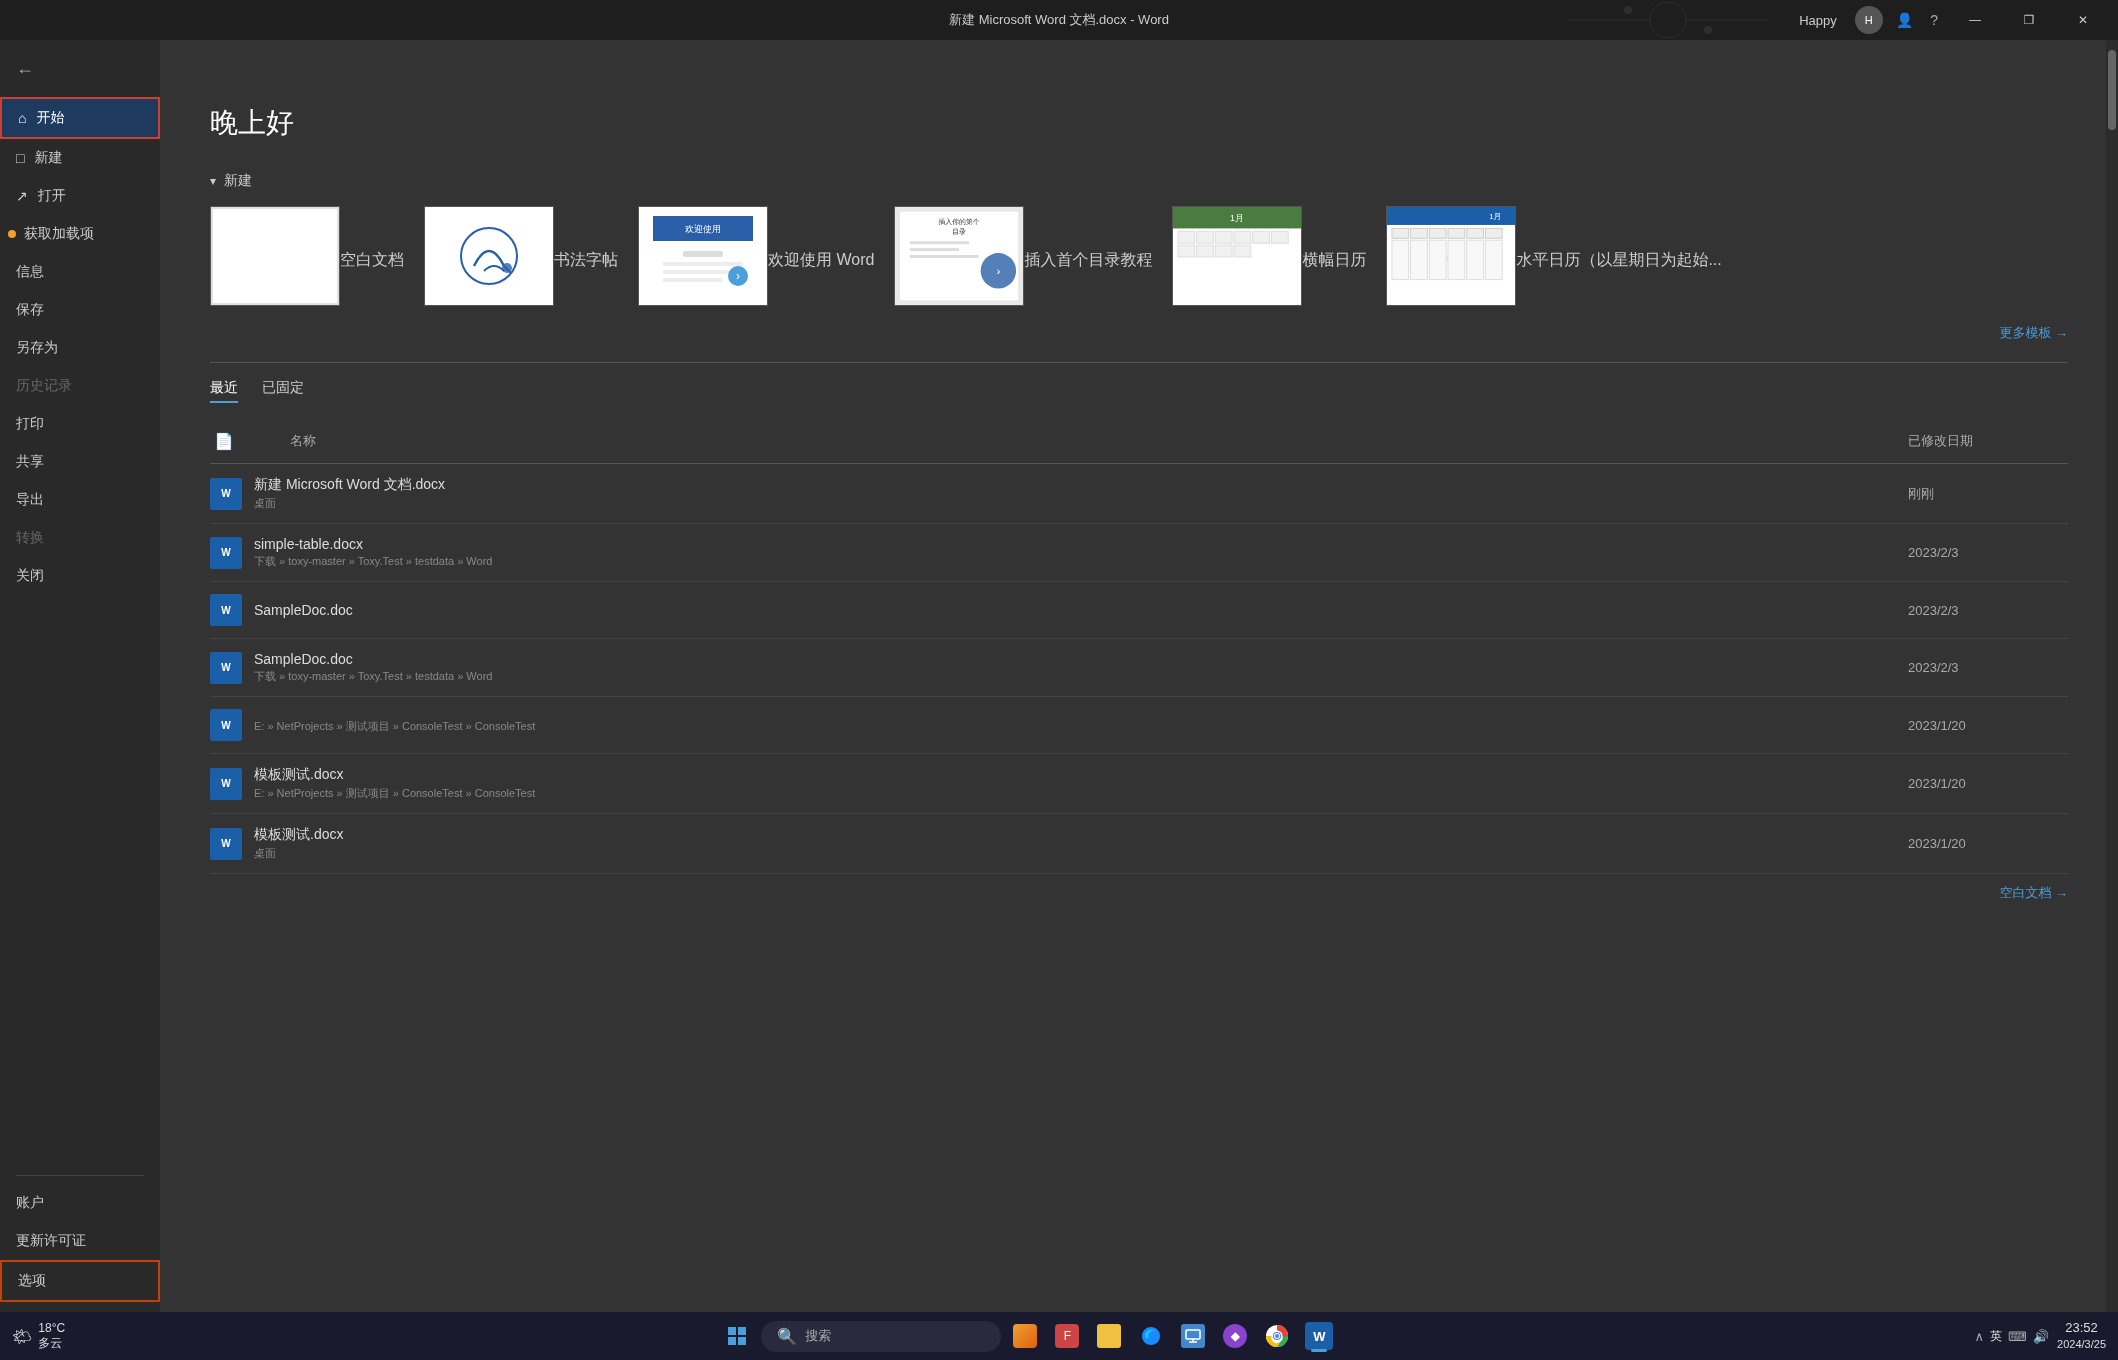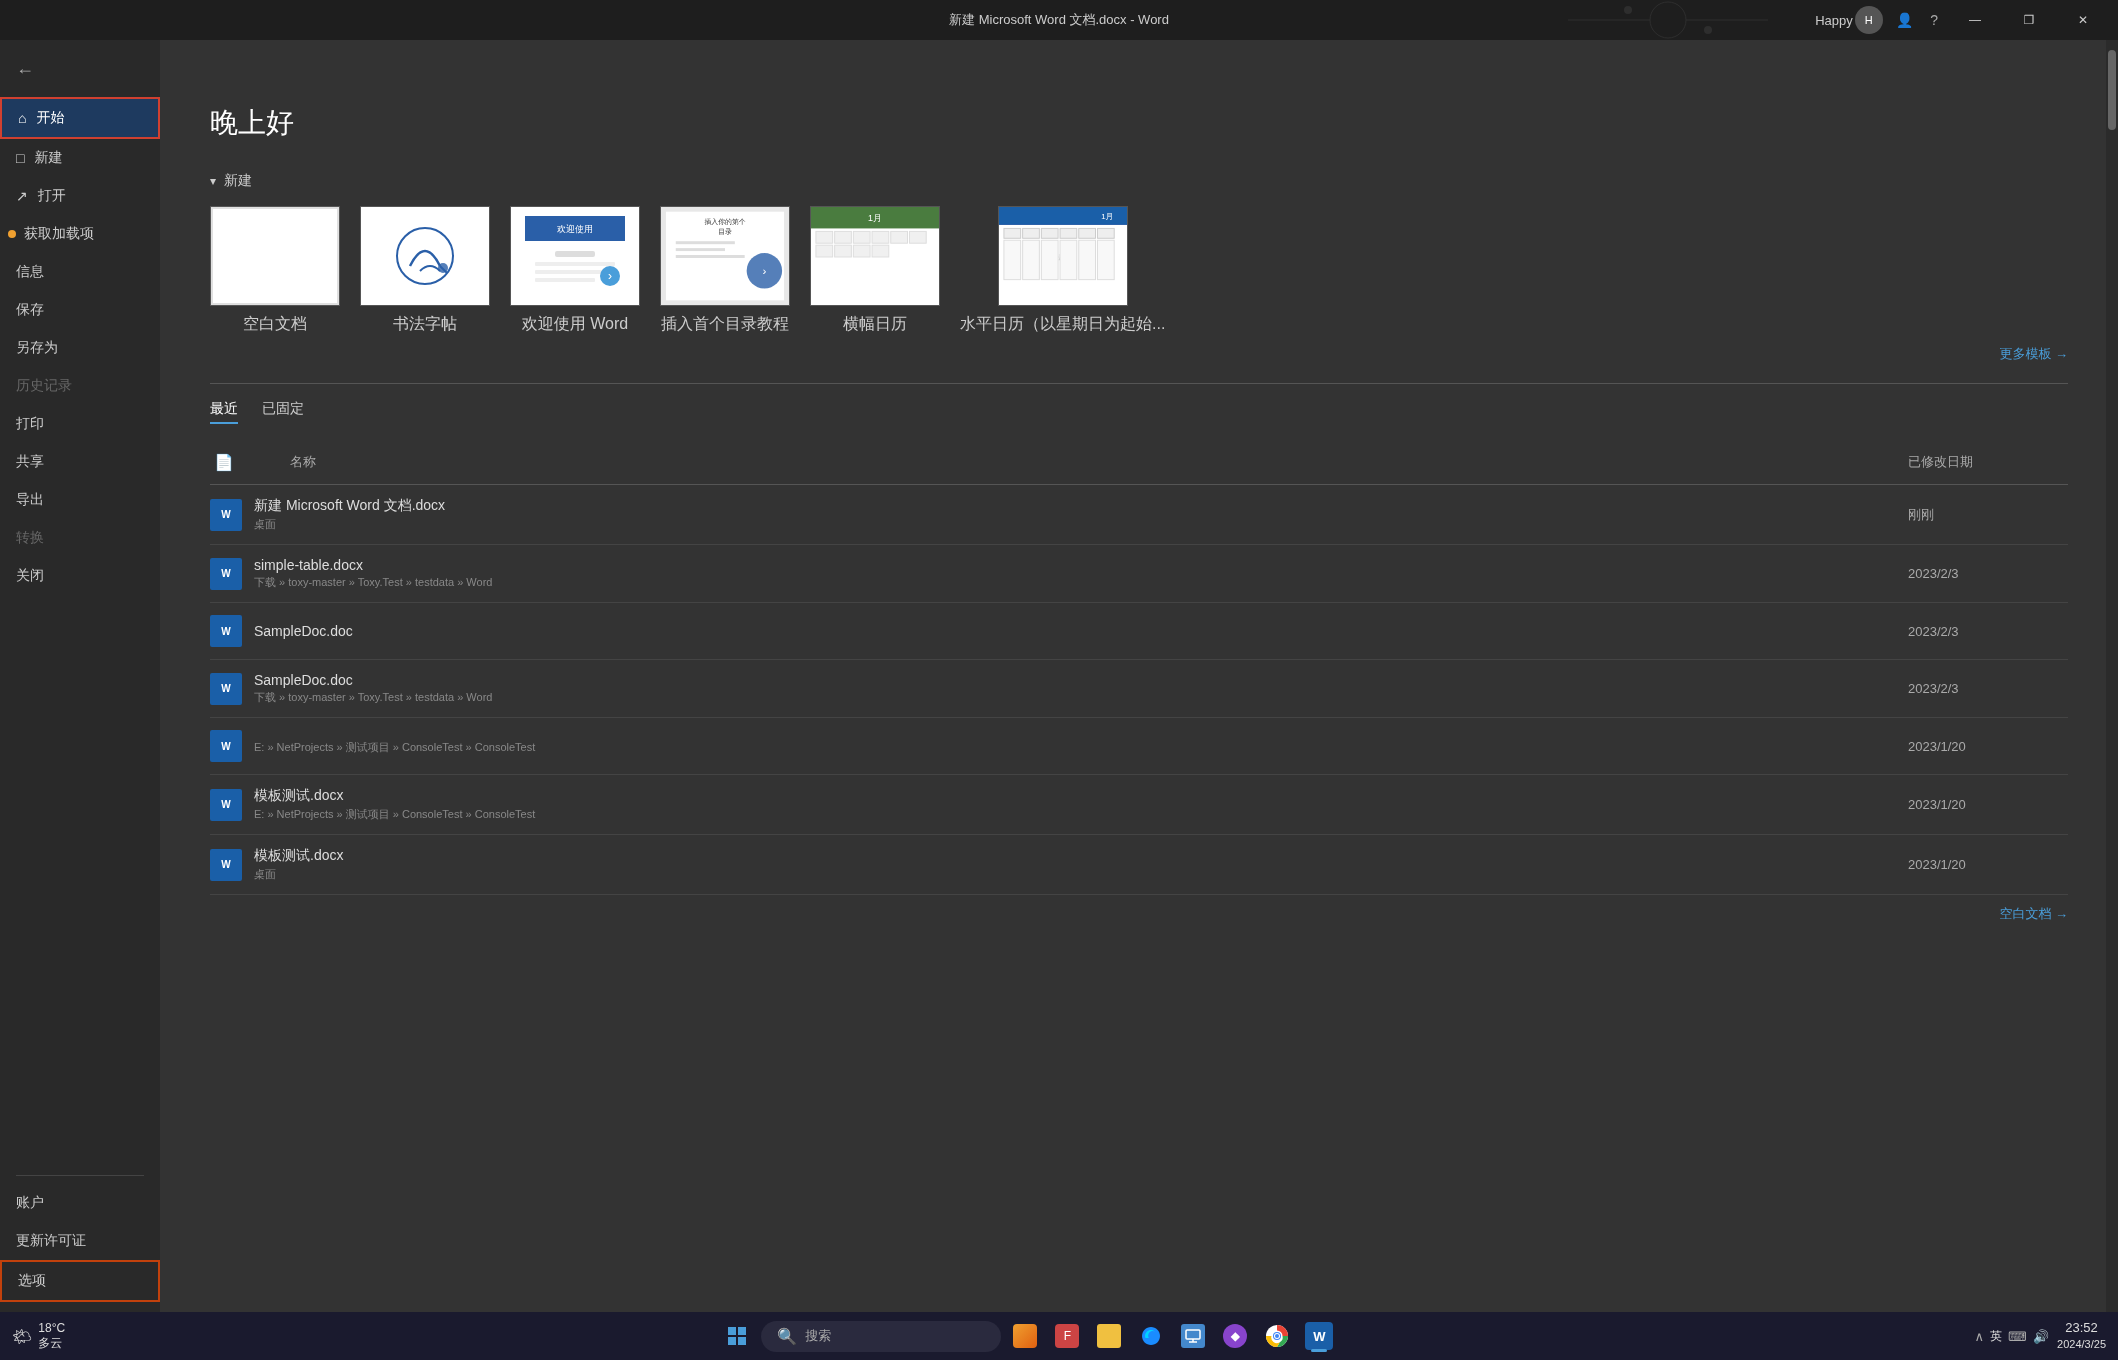--- a/index.html
+++ b/index.html
@@ -32,21 +32,21 @@
     }
     .title-bar-right {
       display: flex;
       align-items: center;
       gap: 8px;
       margin-left: auto;
     }
     .title-bar-user {
       display: flex;
       align-items: center;
-      gap: 2px;
+      gap: 18px;
       color: #cccccc;
       font-size: 13px;
     }
     .avatar-circle {
       width: 28px;
       height: 28px;
       border-radius: 50%;
       background: #555;
       display: flex;
       align-items: center;
@@ -183,21 +183,21 @@
 
     .templates-grid {
       display: flex;
       gap: 20px;
       flex-wrap: nowrap;
       margin-bottom: 10px;
       overflow-x: auto;
     }
     .template-item {
       display: flex;
-      flex-direction: column;
+      flex-direction: row;
       align-items: center;
       cursor: pointer;
       min-width: 130px;
     }
     .template-thumb {
       width: 130px;
       height: 100px;
       border: 1px solid #555;
       background: white;
       display: flex;

